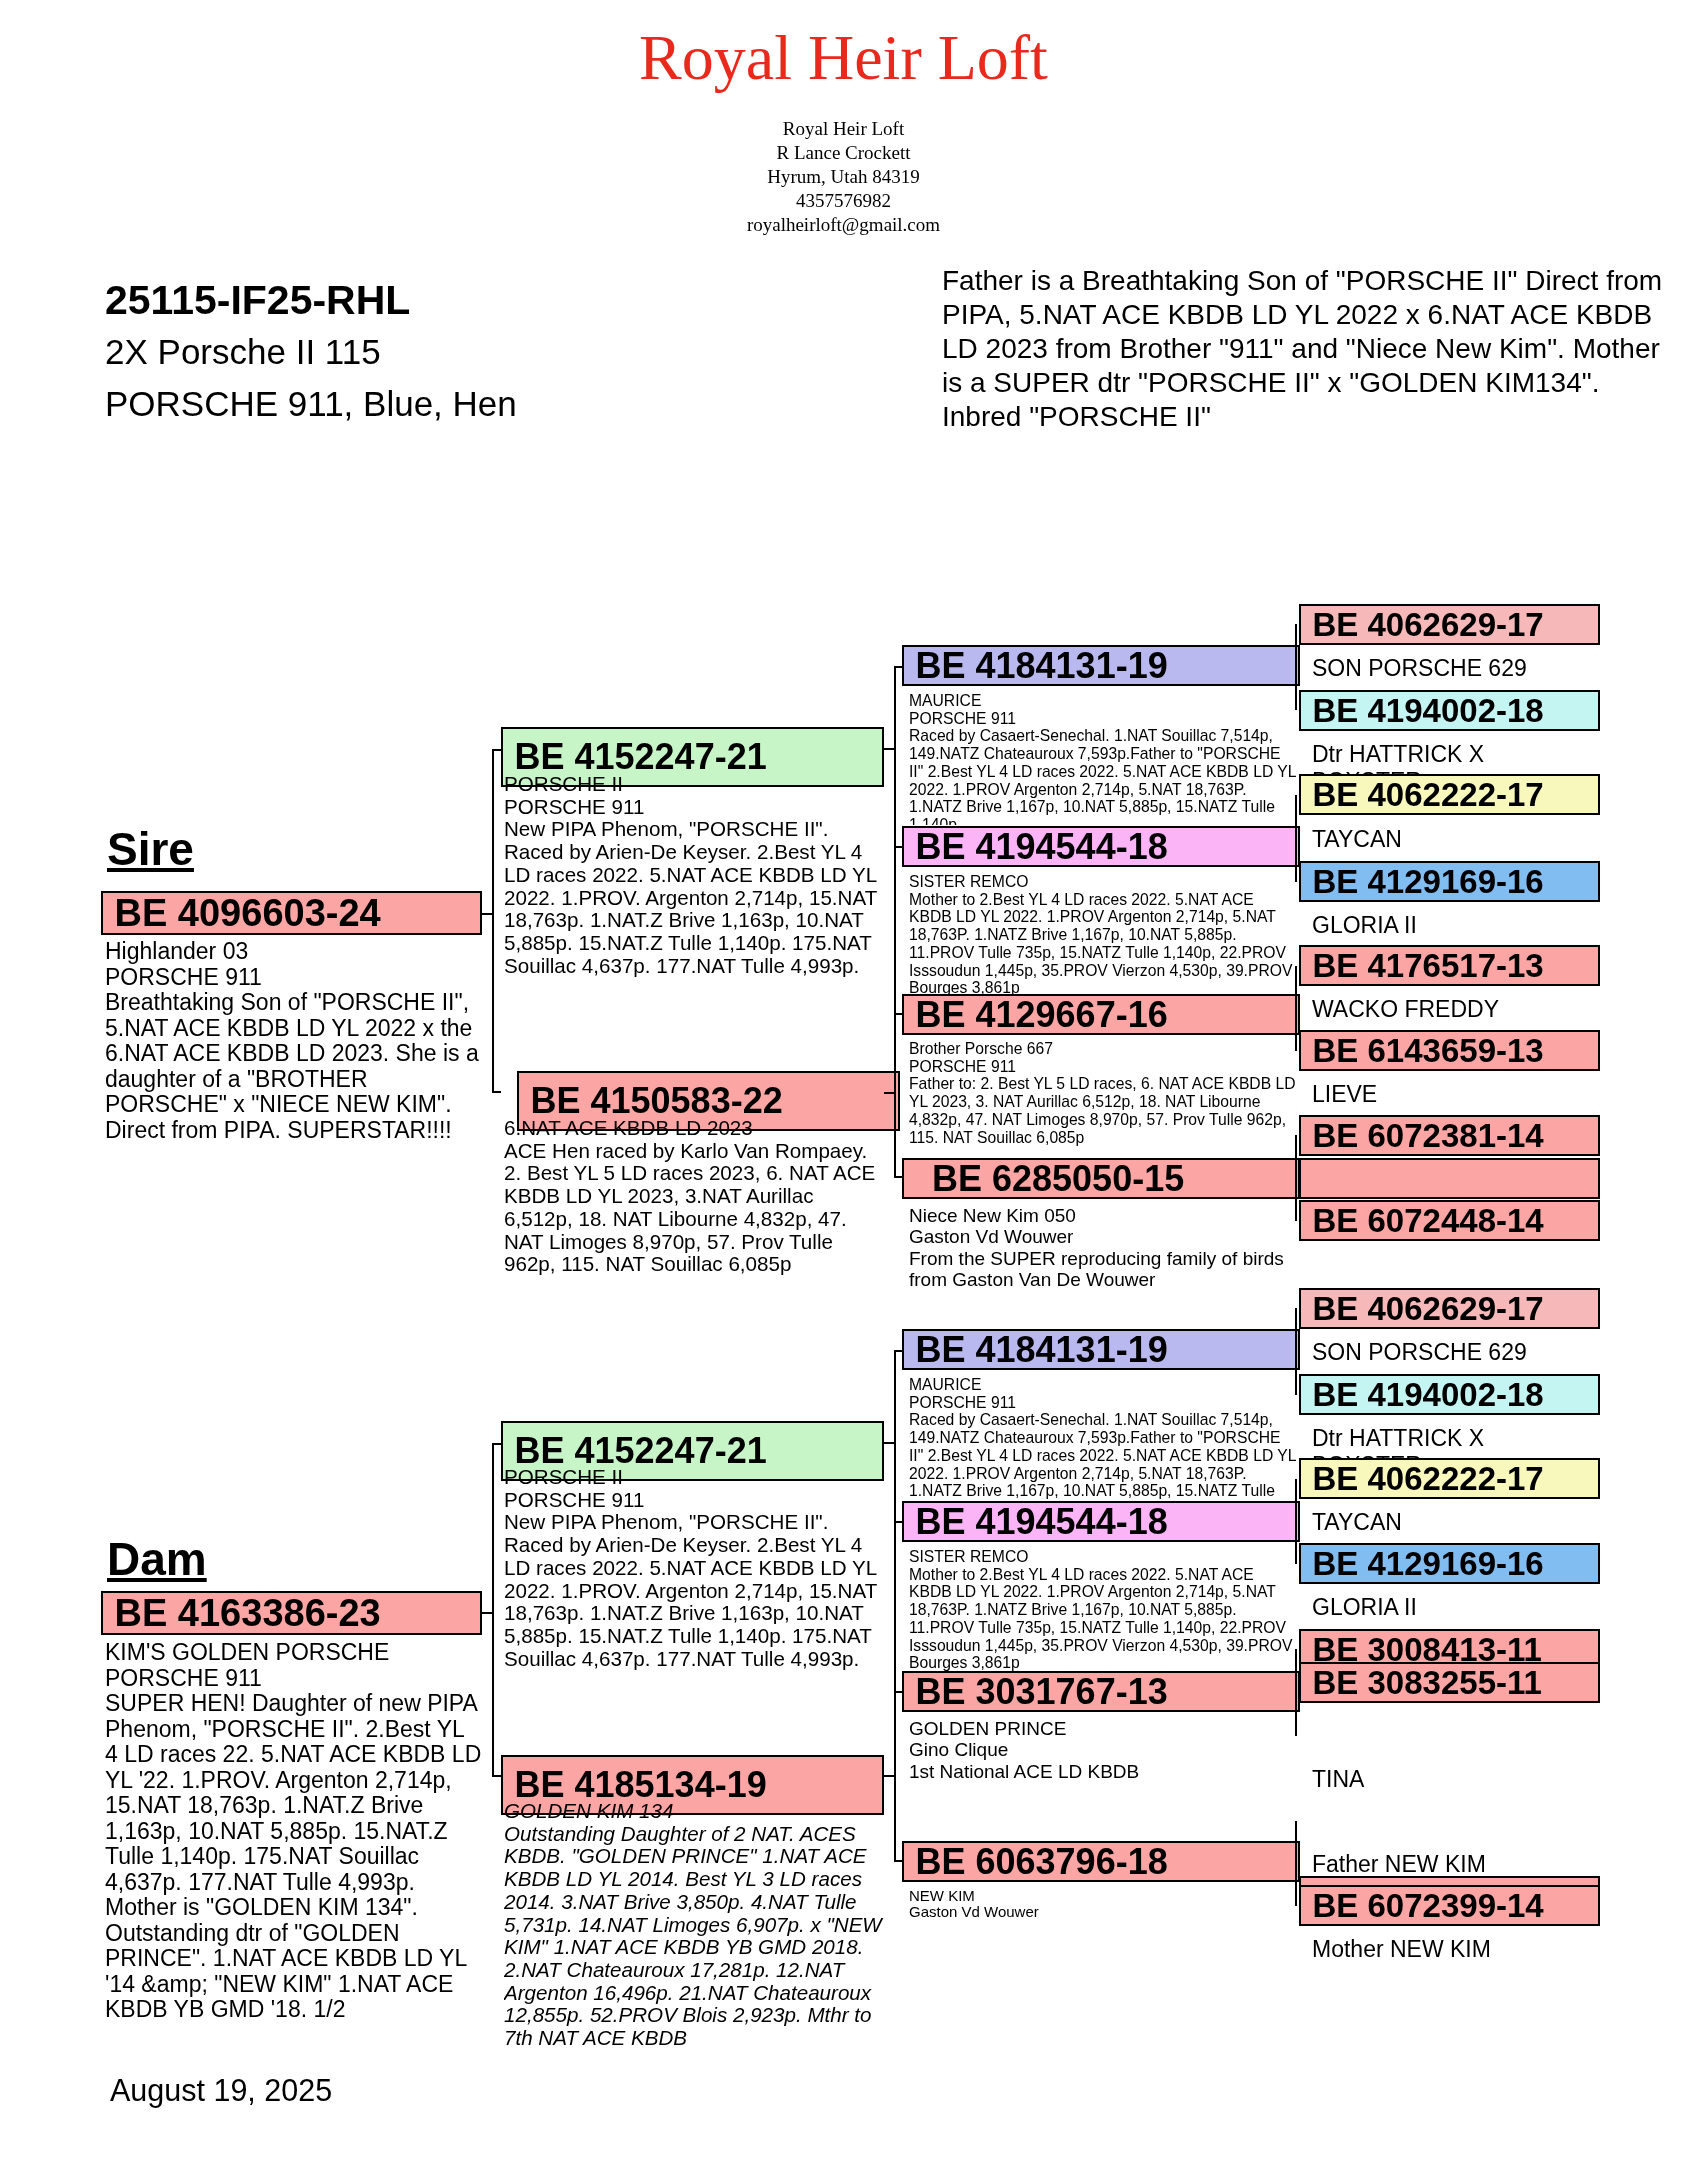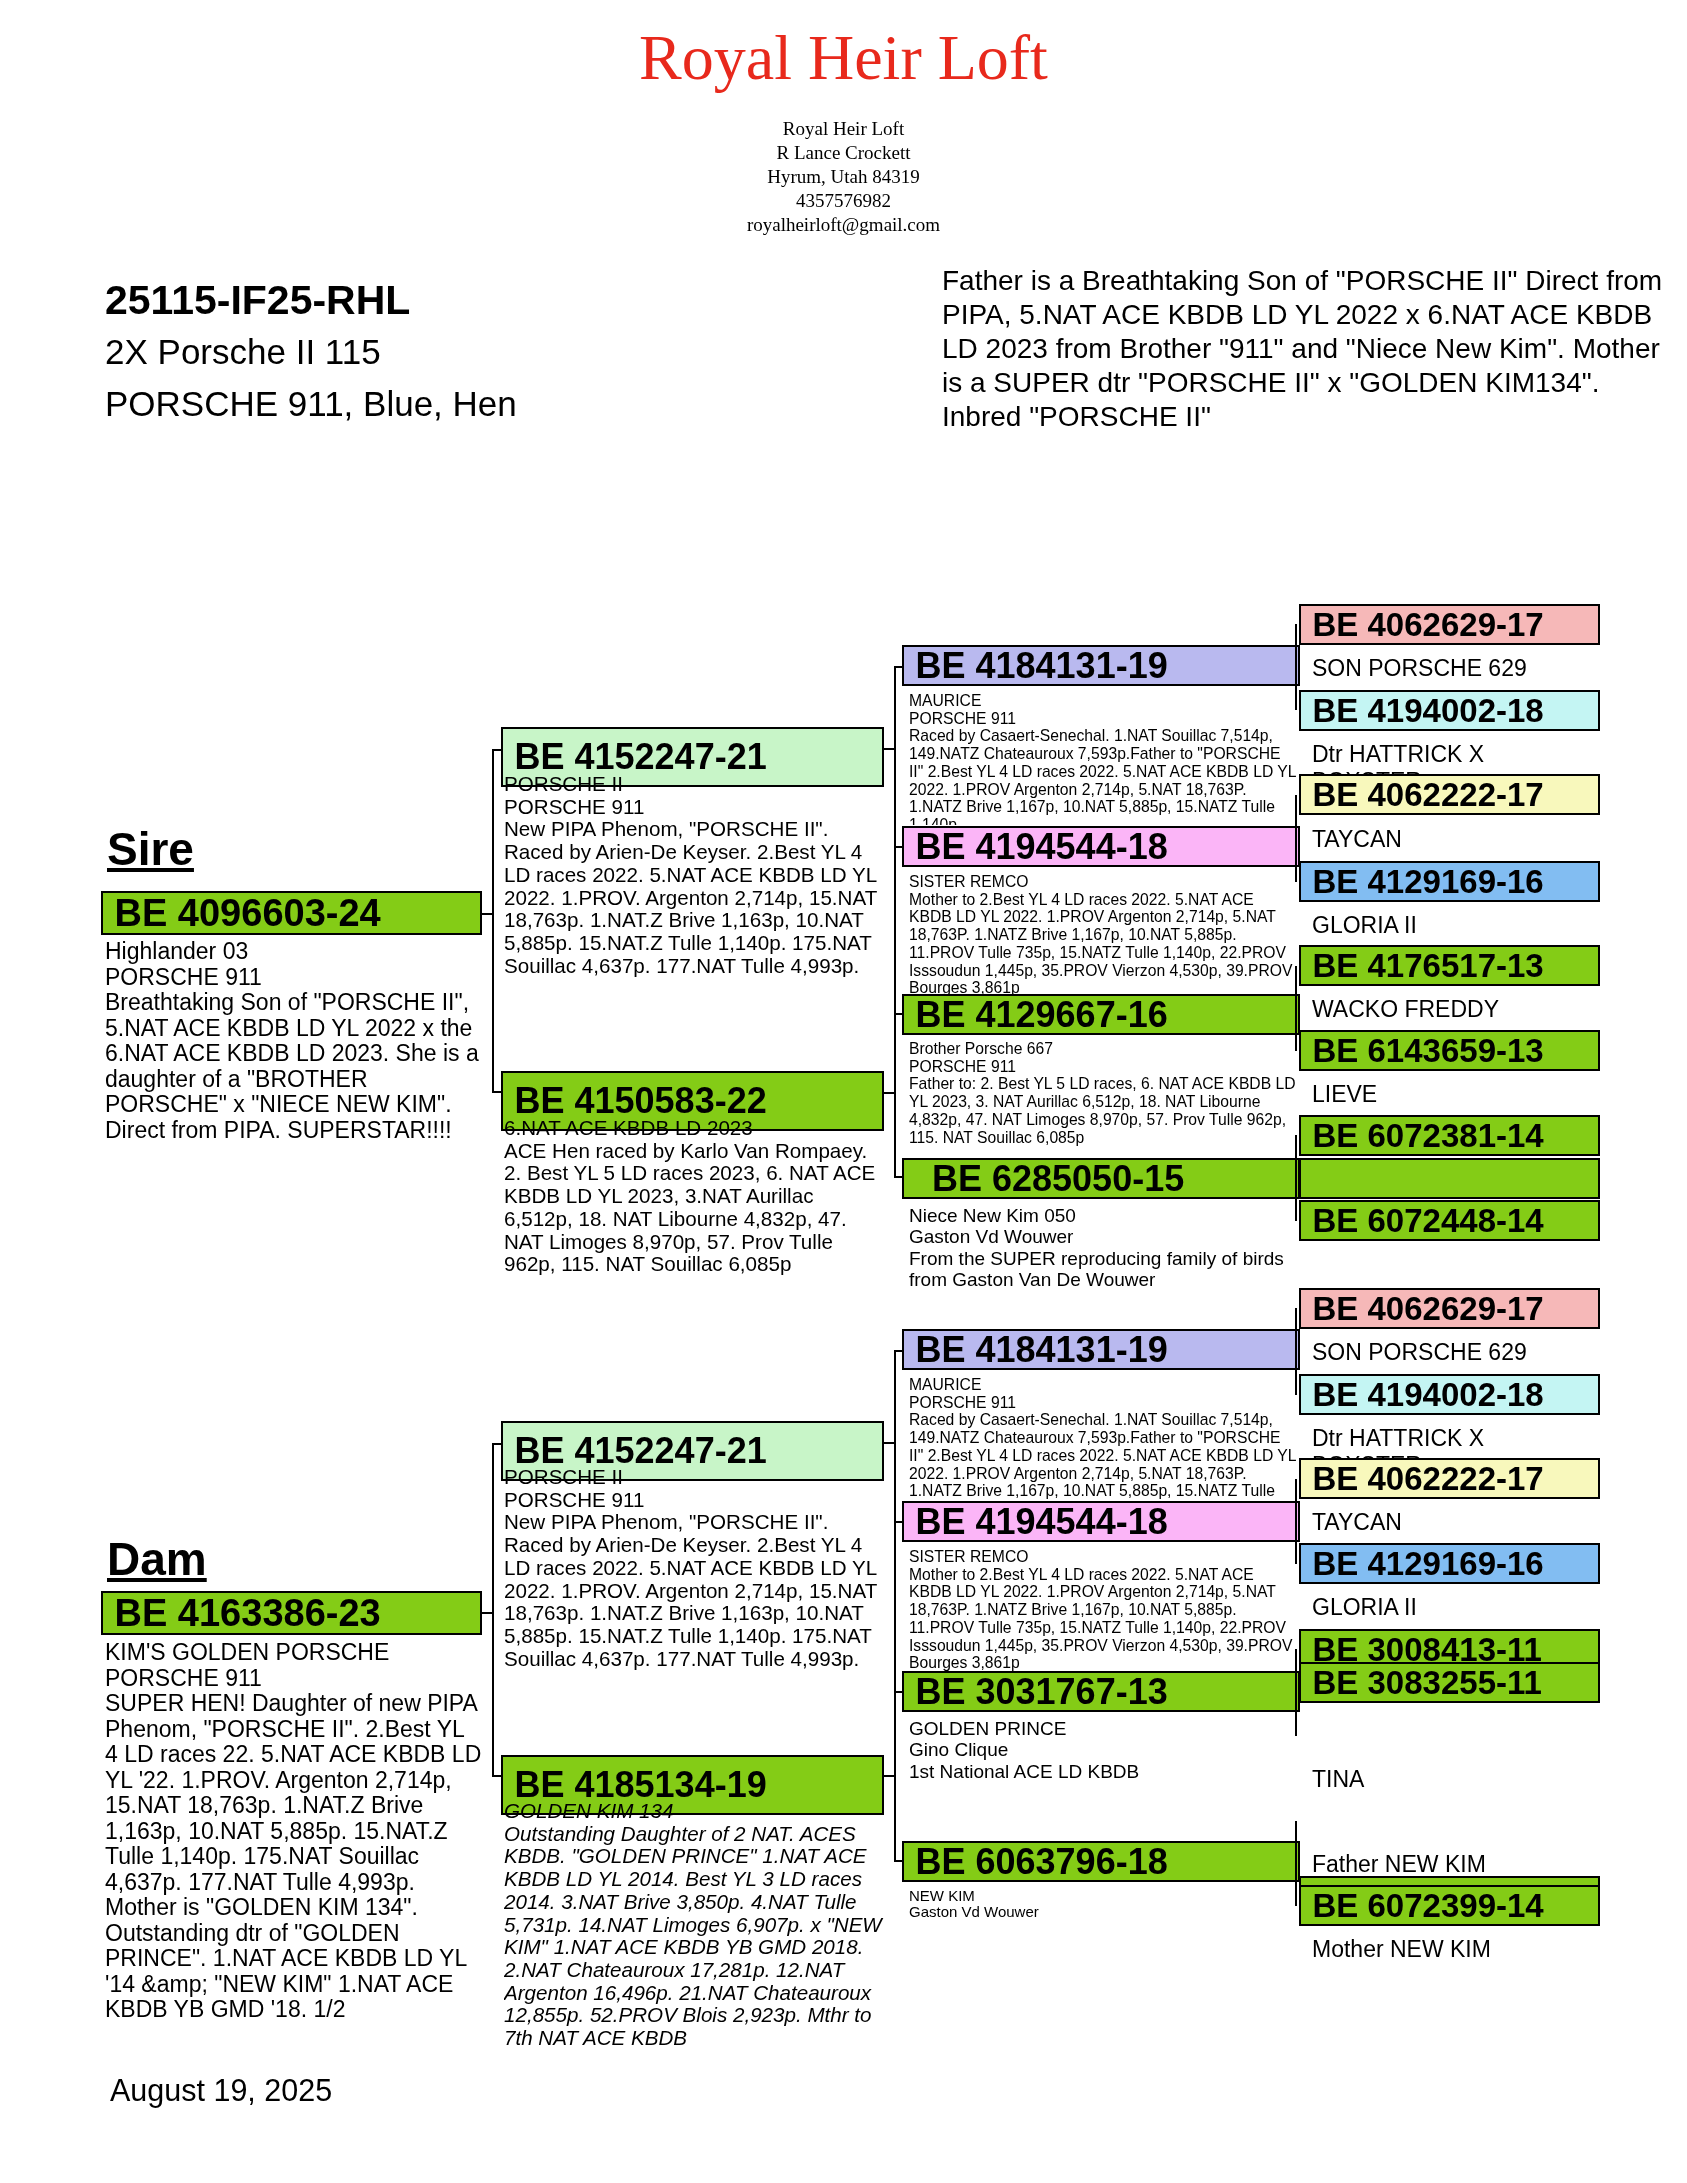--- a/index.html
+++ b/index.html
@@ -7,21 +7,21 @@
         font-family:"Liberation Sans",sans-serif;color:#000;}
   .abs{position:absolute;}
   .serif{font-family:"Liberation Serif",serif;}
   .title{left:0;top:21.4px;width:1687px;text-align:center;font-size:64px;color:#e8291c;}
   .contact{left:0;top:117px;width:1687px;text-align:center;font-size:19px;line-height:24px;white-space:pre-line;}
   .idblock{left:105px;top:275px;}
   .idline1{font-size:41px;font-weight:bold;line-height:51px;}
   .idline2{font-size:35px;line-height:52px;}
   .descblock{left:942px;top:264px;width:733px;font-size:28px;line-height:34px;}
   .sectionlabel{font-size:46px;font-weight:bold;text-decoration:underline;}
-  .ringbox{position:absolute;border:2.5px solid #000;background:#84cc16;font-weight:bold;
+  .ringbox{position:absolute;border:2.5px solid #000;background:#fca5a5;font-weight:bold;
            display:flex;align-items:center;padding-left:11.5px;box-sizing:border-box;}
   .rb1{left:101px;width:381px;height:44px;font-size:38px;}
   .rb2{left:501px;width:383px;height:60px;font-size:36px;}
   .rb3{left:902px;width:398px;height:41px;font-size:36px;}
   .rb4{left:1299px;width:301px;height:41px;font-size:33px;}
   .t1{left:105px;width:377px;font-size:23px;line-height:25.5px;}
   .t2{left:504px;width:381px;font-size:20.6px;line-height:22.7px;}
   .t3{left:909px;width:389px;font-size:15.7px;line-height:17.7px;}
   .t3m{left:909px;width:389px;font-size:19px;line-height:21.4px;}
   .t3k{left:909px;width:394px;font-size:15px;line-height:16px;}
@@ -67,21 +67,21 @@
     <div>SUPER HEN! Daughter of new PIPA Phenom, "PORSCHE II". 2.Best YL 4 LD races 22. 5.NAT ACE KBDB LD YL '22. 1.PROV. Argenton 2,714p, 15.NAT 18,763p. 1.NAT.Z Brive 1,163p, 10.NAT 5,885p. 15.NAT.Z Tulle 1,140p. 175.NAT Souillac 4,637p. 177.NAT Tulle 4,993p. Mother is "GOLDEN KIM 134". Outstanding dtr of "GOLDEN PRINCE". 1.NAT ACE KBDB LD YL '14 &amp;amp; "NEW KIM" 1.NAT ACE KBDB YB GMD '18. 1/2</div>
   </div>
 
   <div class="ringbox rb2" style="top: 727px; background-color: rgb(200, 245, 200);">BE 4152247-21</div>
   <div class="abs t2" style="top:773px;">
     <div>PORSCHE II</div>
     <div>PORSCHE 911</div>
     <div>New PIPA Phenom, "PORSCHE II". Raced by Arien-De Keyser. 2.Best YL 4 LD races 2022. 5.NAT ACE KBDB LD YL 2022. 1.PROV. Argenton 2,714p, 15.NAT 18,763p. 1.NAT.Z Brive 1,163p, 10.NAT 5,885p. 15.NAT.Z Tulle 1,140p. 175.NAT Souillac 4,637p. 177.NAT Tulle 4,993p.</div>
   </div>
 
-  <div class="ringbox rb2" style="top:1071px;">BE 4150583-22</div>
+  <div class="ringbox rb2" style="top:1071px;margin-left:16px;">BE 4150583-22</div>
   <div class="abs t2" style="top:1117px;">
     <div>6.NAT ACE KBDB LD 2023</div>
     <div>ACE Hen raced by Karlo Van Rompaey. 2. Best YL 5 LD races 2023, 6. NAT ACE KBDB LD YL 2023, 3.NAT Aurillac 6,512p, 18. NAT Libourne 4,832p, 47. NAT Limoges 8,970p, 57. Prov Tulle 962p, 115. NAT Souillac 6,085p</div>
   </div>
 
   <div class="ringbox rb2" style="top: 1421px; background-color: rgb(200, 245, 200);">BE 4152247-21</div>
   <div class="abs t2" style="top:1466px;">
     <div>PORSCHE II</div>
     <div>PORSCHE 911</div>
     <div>New PIPA Phenom, "PORSCHE II". Raced by Arien-De Keyser. 2.Best YL 4 LD races 2022. 5.NAT ACE KBDB LD YL 2022. 1.PROV. Argenton 2,714p, 15.NAT 18,763p. 1.NAT.Z Brive 1,163p, 10.NAT 5,885p. 15.NAT.Z Tulle 1,140p. 175.NAT Souillac 4,637p. 177.NAT Tulle 4,993p.</div>

